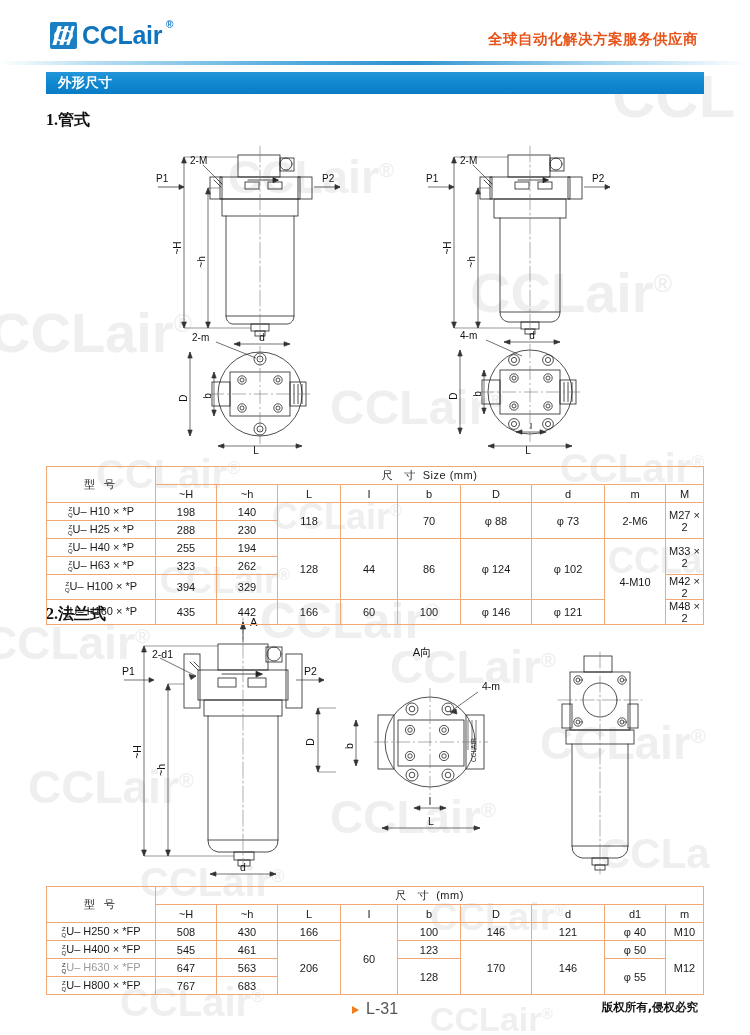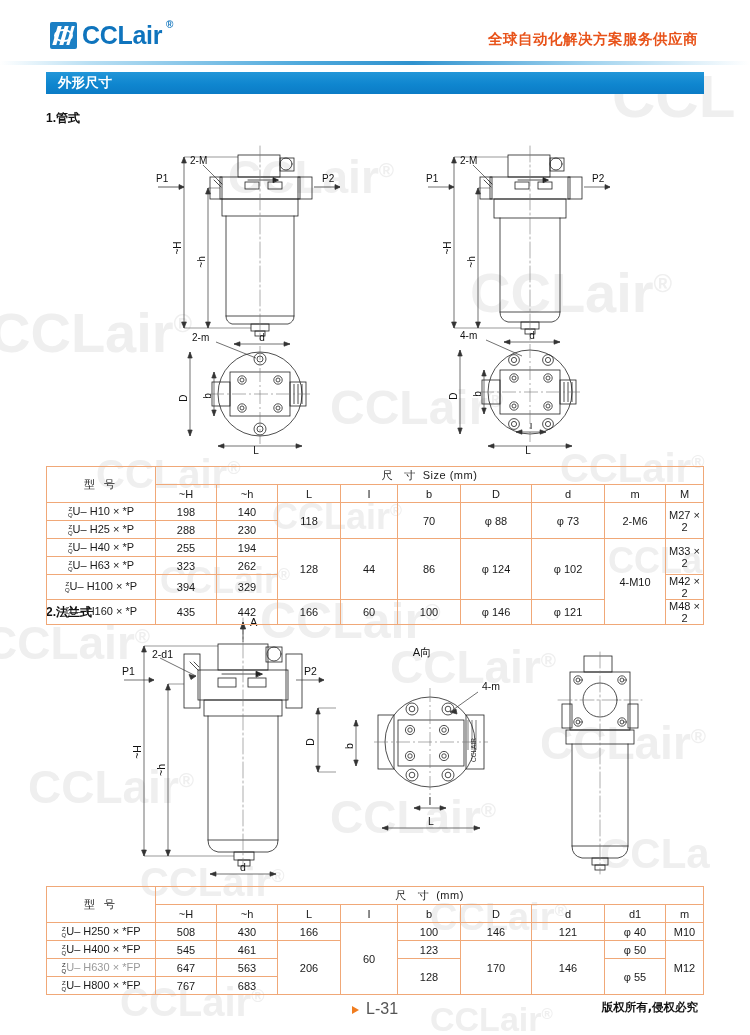--- a/index.html
+++ b/index.html
@@ -34,22 +34,22 @@
   .hdr-rule{position:absolute;left:0;top:61px;width:750px;height:4px;
       background:linear-gradient(to right,#ffffff 0%,#b9dff3 12%,#4fa9dc 40%,#2f92ce 55%,#9fd2ee 78%,#ffffff 100%);}
 
   
   .secbar{position:absolute;left:46px;top:72px;width:658px;height:22px;
       background:linear-gradient(to bottom,#2296d8 0%,#0f86cf 55%,#0b7cc6 100%);
       color:#fff;font-size:13.5px;font-weight:bold;
       display:flex;align-items:center;padding-left:12px;box-sizing:border-box;
       font-family:"DejaVu Sans",sans-serif;z-index:3;}
 
-  .subttl{position:absolute;font-size:12px;font-weight:bold;color:#111;
-      font-family:Liberation Sans, sans-serif;z-index:3;}
+  .subttl{position:absolute;font-size:16px;font-weight:bold;color:#111;
+      font-family:Liberation Serif, serif;z-index:3;}
 
   
   .draw{position:absolute;z-index:2;}
   .draw svg{display:block;overflow:visible;}
 
   
   .tbl{position:absolute;border-collapse:collapse;z-index:3;background:transparent;padding-left:22px;}
   .tbl td,.tbl th{border:1px solid #f0a878;font-weight:normal;
       text-align:center;vertical-align:middle;color:#1a1a1a;
       font-family:"Liberation Sans",sans-serif;padding:0;}

